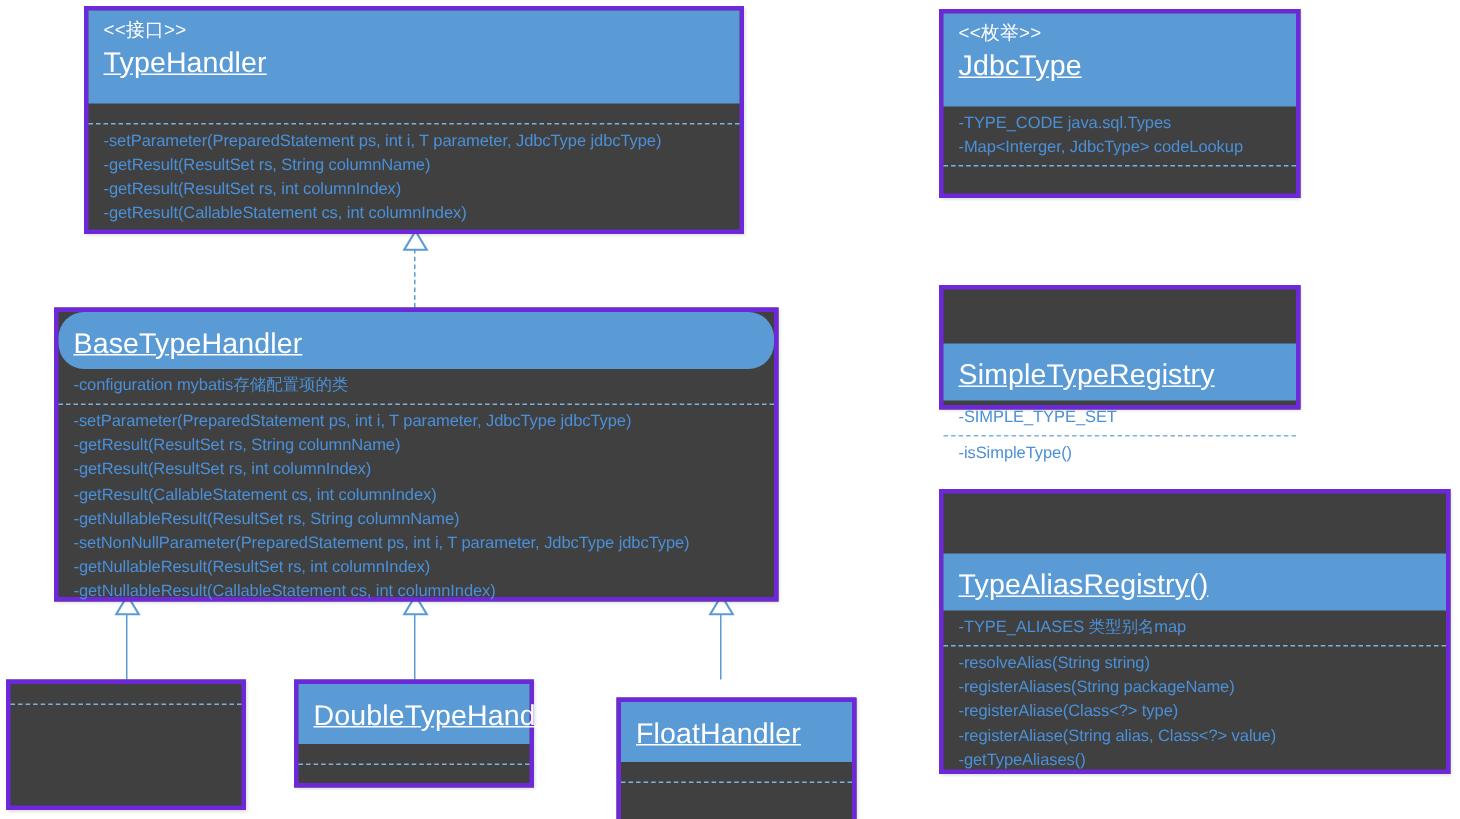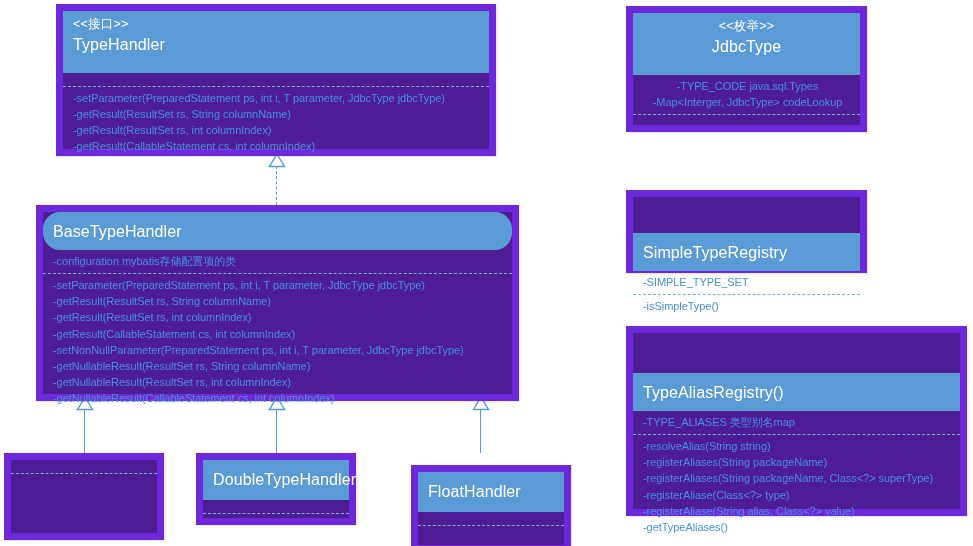--- a/index.html
+++ b/index.html
@@ -12,40 +12,41 @@
     height: 546px;
     position: relative;
     font-family: "Liberation Sans", "DejaVu Sans", sans-serif;
     overflow: hidden;
   }
 
   
   .uml-box {
     position: absolute;
     box-sizing: border-box;
-    background: #4c1d95;
-    border: 7px solid #6d28d9;
+    background: #404040;
+    border: 3px solid #6d28d9;
     box-shadow: 1px 1px 2px rgba(0,0,0,0.13);
   }
   .uml-header {
     background: #5b9bd5;
     color: #ffffff;
     box-sizing: border-box;
     padding: 5px 10px 6px 10px;
     line-height: 1.42;
   }
   .stereotype {
     font-size: 12.5px;
     display: block;
     letter-spacing: 0.2px;
   }
   .class-name {
-    font-size: 16px;
+    font-size: 19px;
     display: block;
     letter-spacing: 0.1px;
+    text-decoration: underline;
   }
   .uml-attrs, .uml-ops {
     box-sizing: border-box;
     padding: 3px 8px 4px 10px;
   }
   .uml-attrs {
     border-bottom: 1px dashed #7eb2de;
     min-height: 10px;
   }
   .uml-ops {
@@ -117,22 +118,22 @@
     <span class="class-name">BaseTypeHandler</span>
   </div>
   <div class="uml-attrs">
     <div class="member">-configuration mybatis存储配置项的类</div>
   </div>
   <div class="uml-ops">
     <div class="member">-setParameter(PreparedStatement ps, int i, T parameter, JdbcType jdbcType)</div>
     <div class="member">-getResult(ResultSet rs, String columnName)</div>
     <div class="member">-getResult(ResultSet rs, int columnIndex)</div>
     <div class="member">-getResult(CallableStatement cs, int columnIndex)</div>
+    <div class="member">-getNullableResult(ResultSet rs, String columnName)</div>
     <div class="member">-setNonNullParameter(PreparedStatement ps, int i, T parameter, JdbcType jdbcType)</div>
-    <div class="member">-getNullableResult(ResultSet rs, String columnName)</div>
     <div class="member">-getNullableResult(ResultSet rs, int columnIndex)</div>
     <div class="member">-getNullableResult(CallableStatement cs, int columnIndex)</div>
   </div>
 </div>
 
 <div class="uml-box" style="left:4px; top:453px; width:160px; height:87px;">
   <div class="uml-attrs empty-sep"></div>
   <div class="uml-ops empty-sep"></div>
 </div>
 
@@ -145,21 +146,21 @@
 </div>
 
 <div class="uml-box" style="left:400px; top:465px; width:160px; height:87px;margin-left:11px;">
   <div class="uml-header" style="height:40px; padding-top:9px;">
     <span class="class-name">FloatHandler</span>
   </div>
   <div class="uml-attrs empty-sep"></div>
   <div class="uml-ops empty-sep"></div>
 </div>
 
-<div class="uml-box" style="left:626px; top:6px; width:241px; height:126px;text-align:center;">
+<div class="uml-box" style="left:626px; top:6px; width:241px; height:126px;">
   <div class="uml-header" style="height:62px;">
     <span class="stereotype">&lt;&lt;枚举&gt;&gt;</span>
     <span class="class-name">JdbcType</span>
   </div>
   <div class="uml-attrs">
     <div class="member">-TYPE_CODE java.sql.Types</div>
     <div class="member">-Map&lt;Interger, JdbcType&gt; codeLookup</div>
   </div>
   <div class="uml-ops empty-sep"></div>
 </div>
@@ -179,18 +180,17 @@
 <div class="uml-box" style="left:626px; top:326px; width:341px; height:190px;">
   <div class="uml-header" style="height:38px; padding-top:9px;margin-top:40px;">
     <span class="class-name">TypeAliasRegistry()</span>
   </div>
   <div class="uml-attrs">
     <div class="member">-TYPE_ALIASES 类型别名map</div>
   </div>
   <div class="uml-ops">
     <div class="member">-resolveAlias(String string)</div>
     <div class="member">-registerAliases(String packageName)</div>
-    <div class="member">-registerAliases(String packageName, Class&lt;?&gt; superType)</div>
     <div class="member">-registerAliase(Class&lt;?&gt; type)</div>
     <div class="member">-registerAliase(String alias, Class&lt;?&gt; value)</div>
     <div class="member">-getTypeAliases()</div>
   </div>
 </div>
 
 </body></html>

